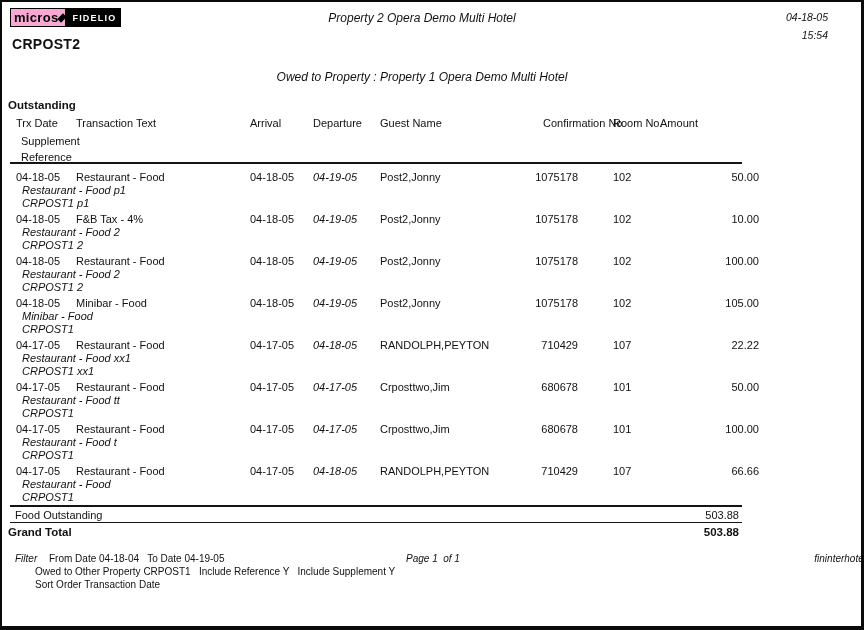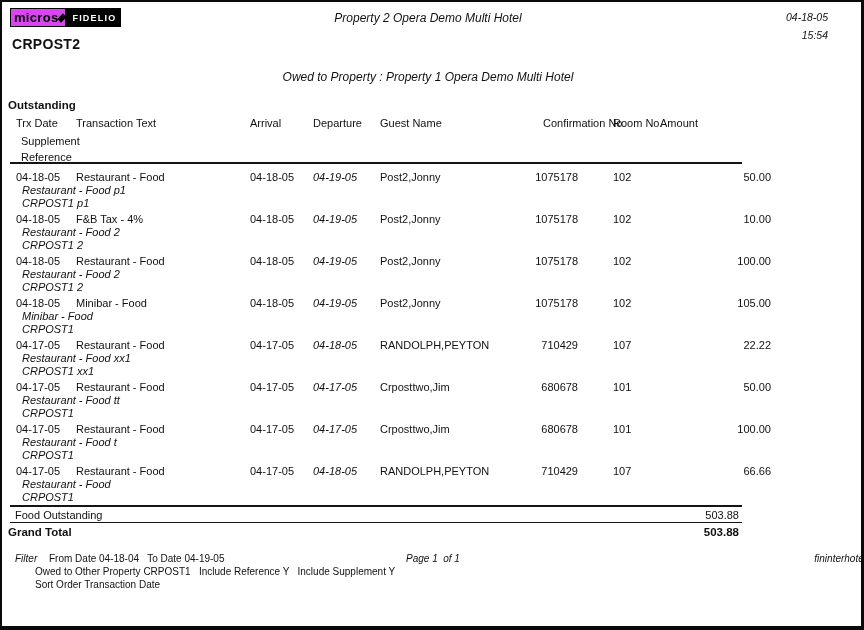--- a/index.html
+++ b/index.html
@@ -7,28 +7,28 @@
   body { font-family:"Liberation Sans","DejaVu Sans",sans-serif; color:#111; }
   .page { position:relative; width:864px; height:630px; background:#fff; overflow:hidden;
           border:2px solid #0a0a0a; border-right-width:3px; border-bottom-width:4px; }
   .abs { position:absolute; }
   .it { font-style:italic; }
   .b  { font-weight:bold; }
   .pre { white-space:pre; }
 
   
   .logo { position:absolute; left:8px; top:6px; display:inline-flex; align-items:stretch;
-          border:1px solid #000; height:19px; background:#d946ef; }
+          border:1px solid #000; height:19px; background:#f9a8d4; }
   .logo-micros { display:flex; align-items:center; font-weight:bold; font-size:13px;
                  letter-spacing:.3px; padding:0 7px 0 3px; color:#000; }
   .logo-fidelio { display:flex; align-items:center; background:#000; color:#fff;
                   font-weight:bold; font-size:9px; letter-spacing:1.2px; padding:0 4px 0 7px; }
   .logo-diamond { position:absolute; left:47px; top:5px; width:8px; height:8px;
                   background:#000; transform:rotate(45deg) scaleX(.65); }
-  .center-band { left:14px; width:824px; text-align:center; }
+  .center-band { left:8px; width:824px; text-align:center; }
   .title-property { top:9px; font-size:12px; }
   .hdr-date { top:9px; right:33px; font-size:10.5px; }
   .hdr-time { top:27px; right:33px; font-size:10.5px; }
   .report-id { left:10px; top:34px; font-size:14px; letter-spacing:.3px; }
   .report-title { top:50px; font-size:12.5px; }
   .report-subtitle { top:68px; font-size:12px; }
   .section-label { left:6px; top:97px; font-size:11.5px; }
 
   
   .cell { position:absolute; white-space:pre; font-size:11px; line-height:13px; }
@@ -42,21 +42,21 @@
   .line-header { top:160px; height:2px; }
   .line-total-top { top:503px; height:2px; }
   .line-total-mid { top:520px; height:1px; }
 
   .rows { position:absolute; left:0; right:0; top:167px; }
   .txrow { position:relative; height:42px; }
   .c-trx { left:14px; top:2px; } .c-text { left:74px; top:2px; } .c-arr { left:248px; top:2px; }
   .c-dep { left:311px; top:2px;font-style:italic; } .c-guest { left:378px; top:2px; }
   .c-conf { left:496px; top:2px; width:80px; text-align:right; }
   .c-room { left:611px; top:2px; }
-  .c-amt { left:617px; top:2px; width:120px; text-align:right;margin-left:32px; }
+  .c-amt { left:617px; top:2px; width:140px; text-align:right; }
   .c-supp { left:20px; top:15px; font-style:italic; }
   .c-ref { left:20px; top:28px; font-style:italic; }
 
   
   .total-label { left:13px; top:507px; font-size:11px; }
   .total-amt { left:617px; top:507px; width:120px; text-align:right; font-size:11px; }
   .grand-label { left:6px; top:524px; font-size:11.5px; }
   .grand-amt { left:617px; top:524px; width:120px; text-align:right; font-size:11.5px; }
 
   

